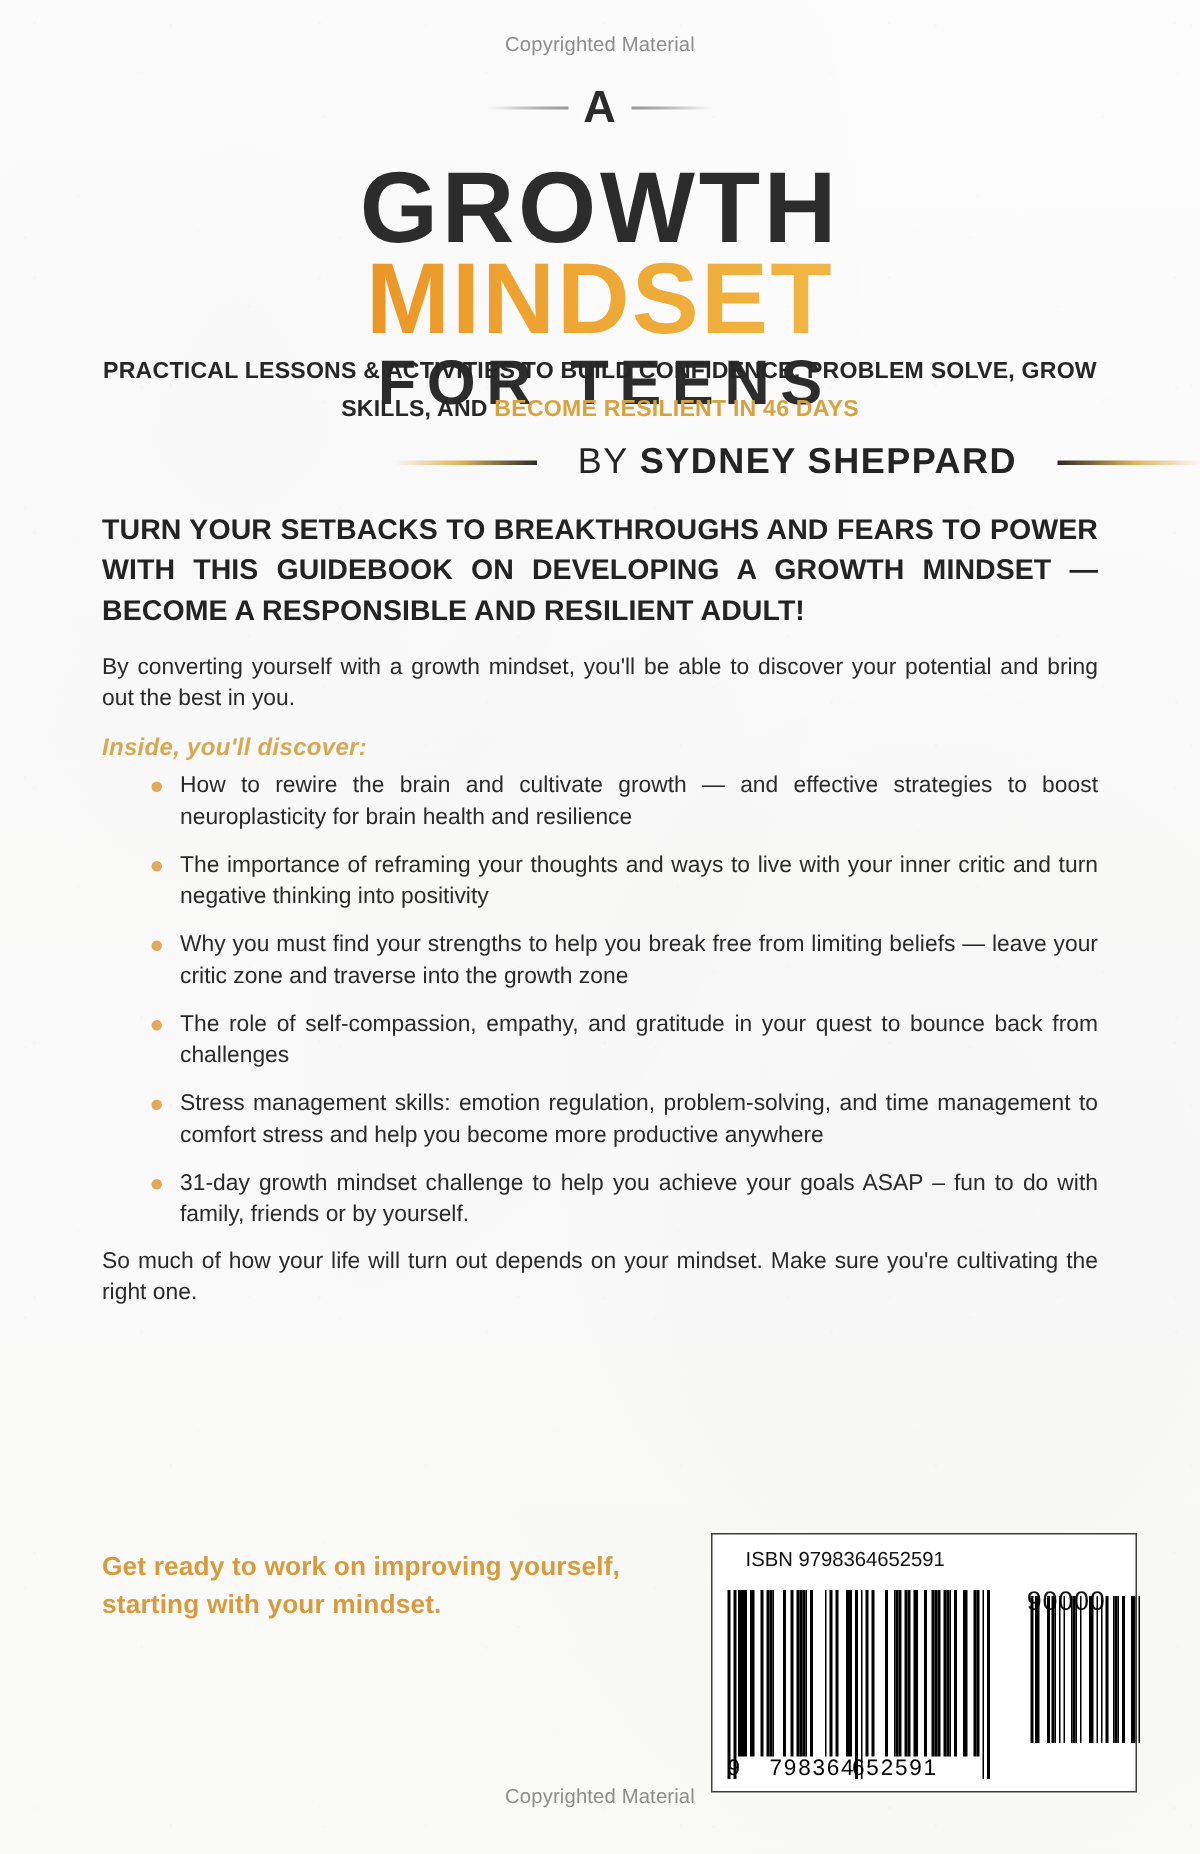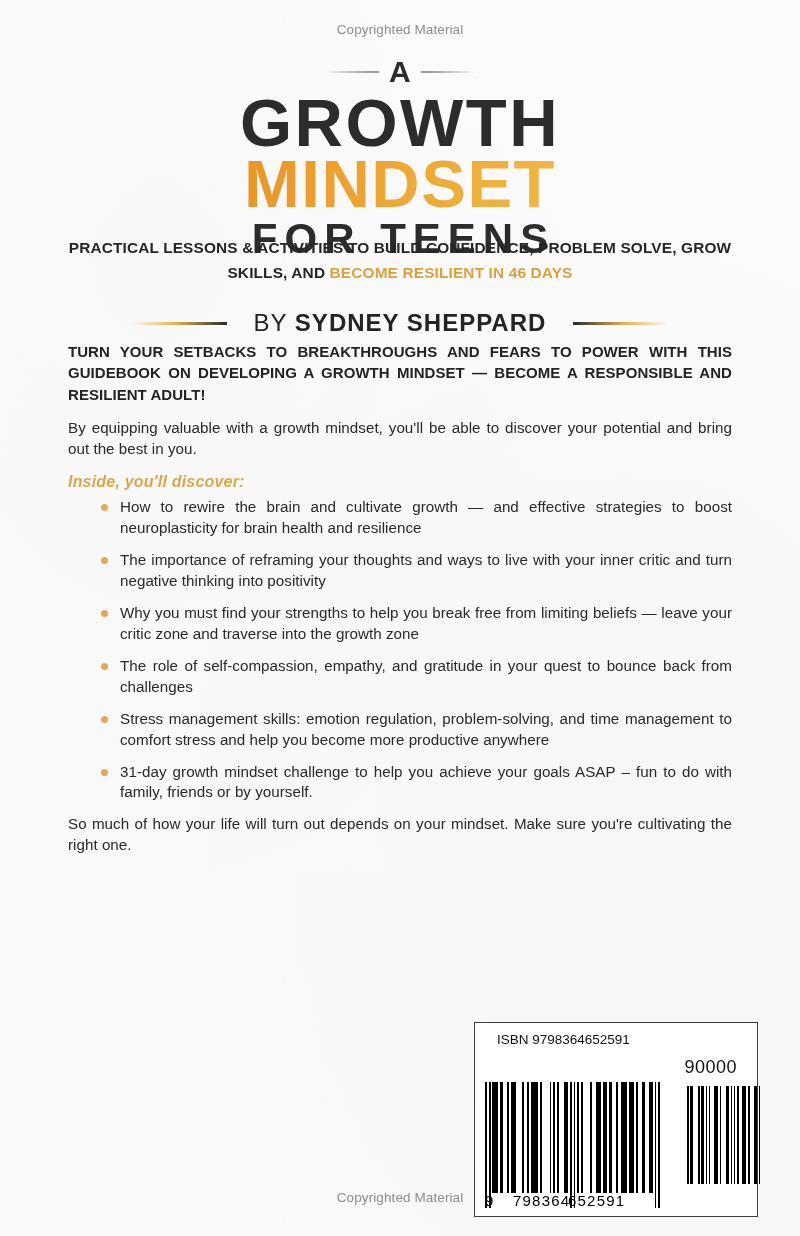--- a/index.html
+++ b/index.html
@@ -90,21 +90,21 @@
     letter-spacing: .5px;
     line-height: 1;
   }
 
   .word-growth {
     font-size: 67px;
     font-weight: 700;
     color: #2c2c2c;
     letter-spacing: 2.5px;
     line-height: .92;
-    margin-top: 4px;
+    margin-top: 20px;
   }
 
   .word-mindset {
     font-size: 67px;
     font-weight: 700;
     letter-spacing: 1.5px;
     line-height: .96;
     margin-top: -2px;
     background: linear-gradient(95deg,
         #e07b15 0%,
@@ -141,25 +141,25 @@
     letter-spacing: .15px;
     color: #262626;
     line-height: 1.62;
   }
   .subtitle .hl { color: #d8a33f; }
 
   
   .byline-row {
     position: absolute;
     left: 0;
-    top: 309px;
+    top: 294px;
     width: 100%;
     display: flex;
     align-items: center;
-    justify-content: center;
+    justify-content: flex-end;
     gap: 27px;
   }
   .byline-rule {
     width: 95px;
     height: 3px;
     background: linear-gradient(90deg, rgba(216,163,63,0) 0%, #e2b55c 45%, #2a2a2a 100%);
   }
   .byline-rule.right {
     background: linear-gradient(270deg, rgba(216,163,63,0) 0%, #e2b55c 45%, #2a2a2a 100%);
   }
@@ -174,21 +174,21 @@
 
   
   .body-area {
     position: absolute;
     left: 68px;
     top: 341px;
     width: 664px;
   }
 
   .lead {
-    font-size: 15px;
+    font-size: 19px;
     font-weight: 700;
     color: #232323;
     line-height: 1.42;
     text-align: justify;
     letter-spacing: .05px;
     margin: 0 0 13px 0;
   }
 
   p.para {
     font-size: 15.2px;
@@ -255,21 +255,21 @@
     line-height: 1.45;
     letter-spacing: .1px;
   }
 
   
   .barcode-box {
     position: absolute;
     left: 474px;
     top: 1022px;
     width: 284px;
-    height: 195px;
+    height: 173px;
     background: #ffffff;
     border: 1.5px solid #3d3d3d;
     box-sizing: border-box;
     padding: 8px 10px 6px 10px;
   }
   .isbn-line {
     font-size: 13.5px;
     color: #111;
     letter-spacing: 0px;
     margin: 1px 0 3px 12px;
@@ -351,36 +351,40 @@
   </div>
 
   <div class="byline-row">
     <span class="byline-rule"></span>
     <span class="byline-text"><span class="by">BY </span><span>SYDNEY SHEPPARD</span></span>
     <span class="byline-rule right"></span>
   </div>
 
   <div class="body-area">
     <p class="lead">TURN YOUR SETBACKS TO BREAKTHROUGHS AND FEARS TO POWER WITH THIS GUIDEBOOK ON DEVELOPING A GROWTH MINDSET — BECOME A RESPONSIBLE AND RESILIENT ADULT!</p>
-    <p class="para">By equipping valuable with a growth mindset, you'll be able to discover your potential and bring out the best in you.</p>
+    <p class="para">By converting yourself with a growth mindset, you'll be able to discover your potential and bring out the best in you.</p>
 
     <div class="inside-head">Inside, you'll discover:</div>
 
     <ul class="features">
       <li>How to rewire the brain and cultivate growth — and effective strategies to boost neuroplasticity for brain health and resilience</li>
       <li>The importance of reframing your thoughts and ways to live with your inner critic and turn negative thinking into positivity</li>
       <li>Why you must find your strengths to help you break free from limiting beliefs — leave your critic zone and traverse into the growth zone</li>
       <li>The role of self-compassion, empathy, and gratitude in your quest to bounce back from challenges</li>
       <li>Stress management skills: emotion regulation, problem-solving, and time management to comfort stress and help you become more productive anywhere</li>
       <li>31-day growth mindset challenge to help you achieve your goals ASAP – fun to do with family, friends or by yourself.</li>
     </ul>
 
     <p class="closing">So much of how your life will turn out depends on your mindset. Make sure you're cultivating the right one.</p>
   </div>
 
+  <div class="cta">
+    <div>Get ready to work on improving yourself,</div>
+    <div>starting with your mindset.</div>
+  </div>
 
   <div class="barcode-box">
     <div class="isbn-line">ISBN 9798364652591</div>
     <div class="supp-line">90000</div>
 
     <div class="bars-row">
       <div class="ean-main">
         <div class="bars" id="ean-main-bars">
             <div style="width: 1.85263px; height: 100%; background: rgb(0, 0, 0); flex: 0 0 auto;"></div>
             <div style="width: 1.85263px; height: 100%; background: transparent; flex: 0 0 auto;"></div>

